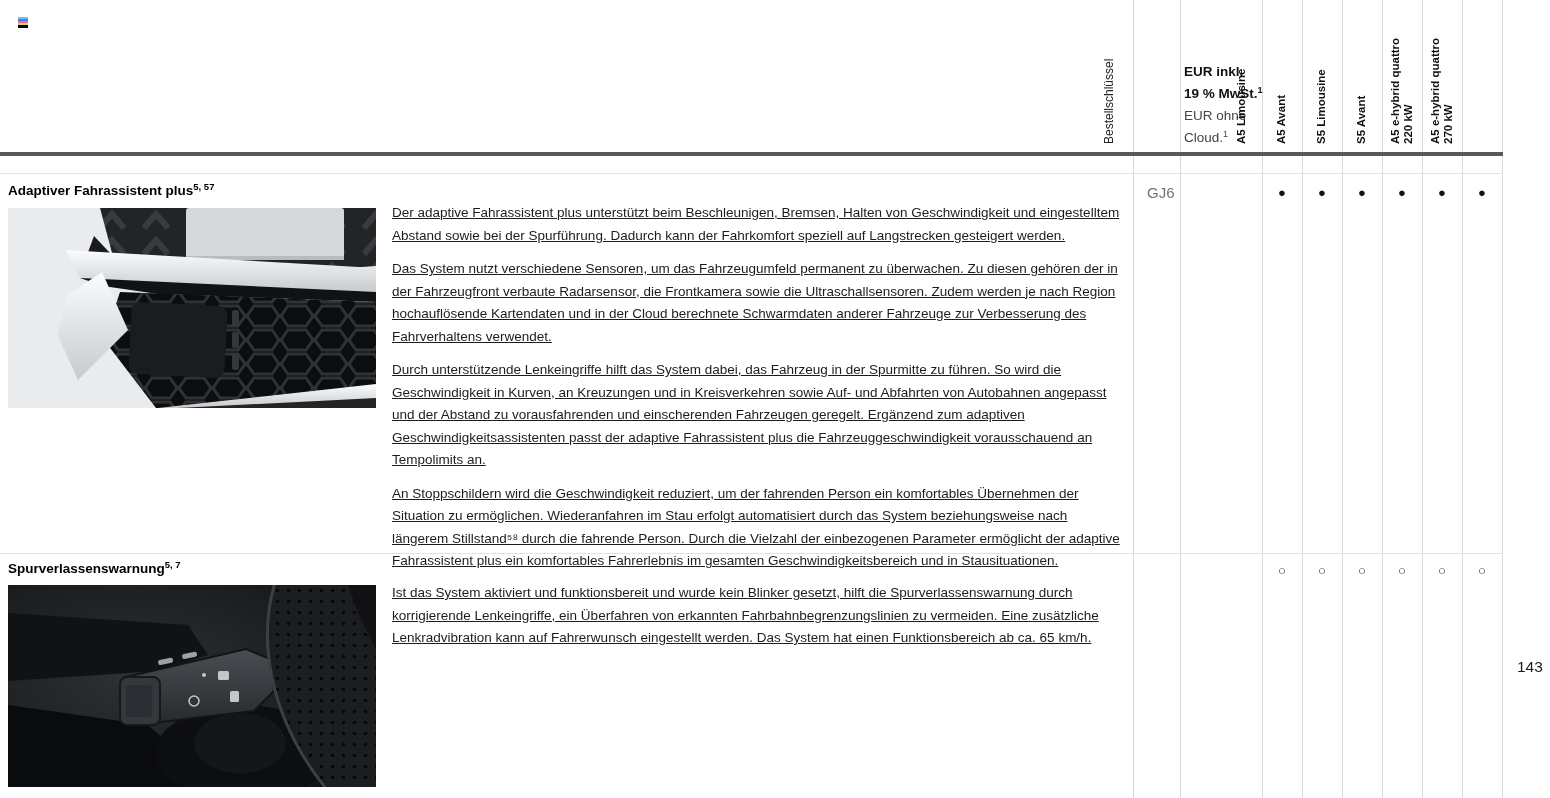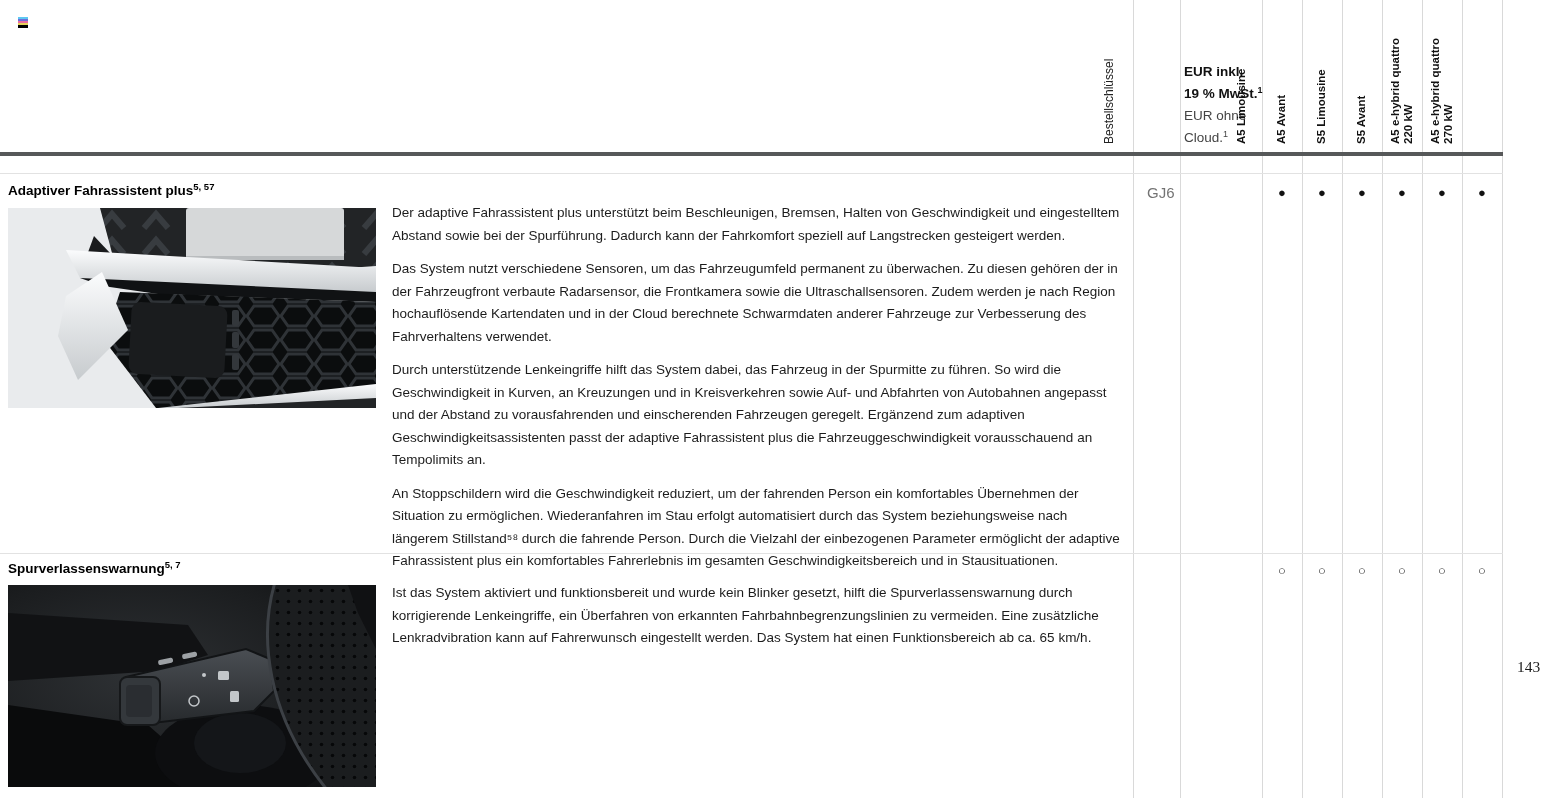--- a/index.html
+++ b/index.html
@@ -26,26 +26,26 @@
   .price-head { position:absolute; left:1184px; top:61px; width:76px; font-size:13.5px; line-height:22px; }
   .price-head .ln { white-space:nowrap; }
   .price-head .b { font-weight:bold; color:#111; }
   .price-head .r { color:#444; }
   sup { font-size:9px; line-height:0; }
 
   
   .row-title { position:absolute; left:8px; font-size:13.5px; font-weight:bold; color:#000000; white-space:nowrap; }
   .row-title sup { font-size:9.5px; }
   .desc { position:absolute; left:392px; width:734px; font-size:13.5px; line-height:22.5px; color:#1c1c1c; }
-  .desc p { margin:0 0 11px 0; }
+  .desc p { margin:0 0 11px 0;text-decoration:underline; }
   .code { position:absolute; left:1147px; font-size:15px; color:#737373; line-height:18px; }
   .marker { position:absolute; width:40px; text-align:center; font-size:13px; line-height:18px; color:#111; }
 
   .img-frame { position:absolute; left:8px; width:368px; overflow:hidden; }
-  .pagenum { position:absolute; left:1517px; top:658px; font-size:15.5px; color:#1a1a1a;font-family:Liberation Serif, serif; }
+  .pagenum { position:absolute; left:1517px; top:658px; font-size:15.5px; color:#1a1a1a; }
 
   
   .color-mark { position:absolute; left:18px; top:17px; width:10px; }
   .color-mark div { height:2px; }
   .color-mark div:last-child { height:3px; }
 </style>
 </head>
 <body>
 
 <div class="page">

